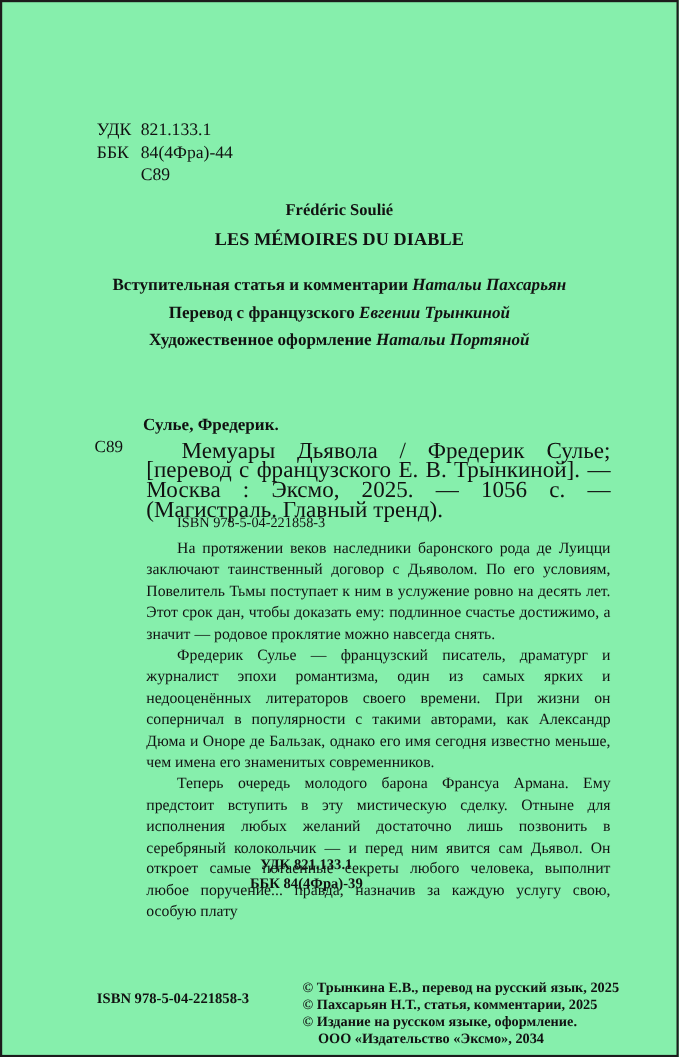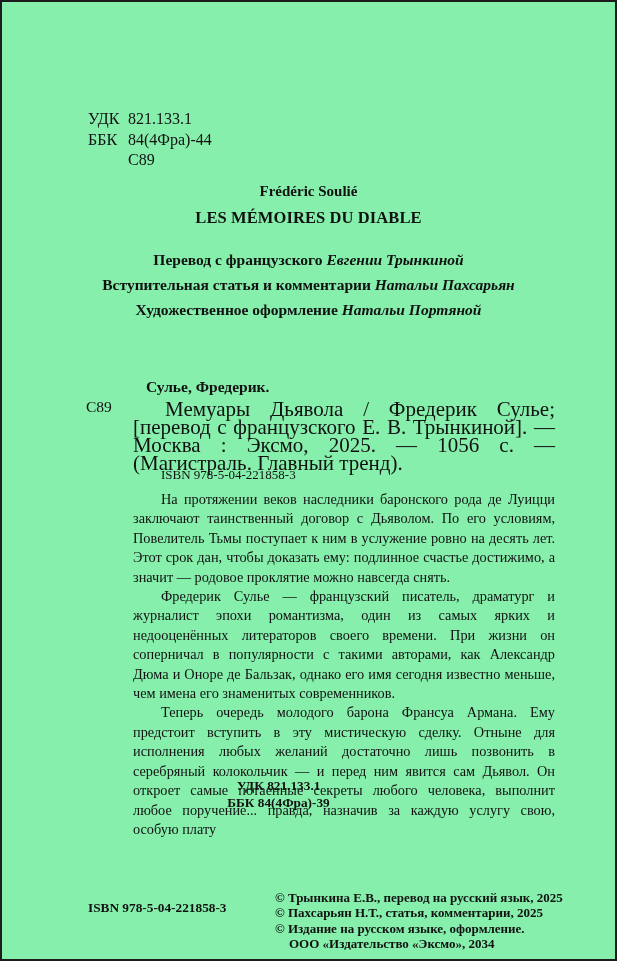--- a/index.html
+++ b/index.html
@@ -16,21 +16,21 @@
   .abs { position: absolute; white-space: nowrap; }
   .udk-block { left: 86px; top: 107px; font-size: 16px; line-height: 20.5px; }
   .udk-block .row { display: flex; }
   .udk-block .k { width: 40px; }
   .title-block { left: 0; width: 613px; text-align: center; font-weight: bold; }
   .author-orig { top: 181px; font-size: 15px; }
   .title-orig { top: 206px; font-size: 16.5px; letter-spacing: 0.1px; }
   .credits { top: 245px; font-size: 15.5px; line-height: 25px; }
   .credits .line { display: block; }
   .credits i { font-style: italic; }
-  .bib-author { left: 144px; top: 376px; font-size: 15.5px; font-weight: bold; }
+  .bib-author { left: 128px; top: 376px; font-size: 15.5px; font-weight: bold; }
   .bib-code { left: 84px; top: 396px; font-size: 15.5px; }
   .bib-desc {
     left: 131px; top: 398px; width: 422px; white-space: normal;
     font-size: 21px; line-height: 18px; text-align: justify;
     text-indent: 32px;
   }
   .isbn-top { left: 159px; top: 465px; font-size: 13px; }
   .abstract {
     left: 131px; top: 488px; width: 422px; white-space: normal;
     font-size: 14.3px; line-height: 19.4px; text-align: justify;
@@ -59,22 +59,22 @@
     <div class="row">
       <span class="k"></span>
       <span>С89</span>
     </div>
   </div>
 
   <div class="abs title-block author-orig">Frédéric Soulié</div>
   <div class="abs title-block title-orig">LES MÉMOIRES DU DIABLE</div>
 
   <div class="abs title-block credits">
+    <span class="line"><span>Вступительная статья и комментарии</span> <i>Натальи Пахсарьян</i></span>
     <span class="line"><span>Перевод с французского</span> <i>Евгении Трынкиной</i></span>
-    <span class="line"><span>Вступительная статья и комментарии</span> <i>Натальи Пахсарьян</i></span>
     <span class="line"><span>Художественное оформление</span> <i>Натальи Портяной</i></span>
   </div>
 
   <div class="abs bib-author">Сулье, Фредерик.</div>
   <div class="abs bib-code">С89</div>
   <div class="abs bib-desc">Мемуары Дьявола / Фредерик Сулье; [перевод с французского Е. В. Трынкиной]. — Москва : Эксмо, 2025. — 1056 с. — (Магистраль. Главный тренд).</div>
   <div class="abs isbn-top">ISBN 978-5-04-221858-3</div>
 
   <div class="abs abstract">
     <p>На протяжении веков наследники баронского рода де Луицци заключают таинственный договор с Дьяволом. По его условиям, Повелитель Тьмы поступает к ним в услужение ровно на десять лет. Этот срок дан, чтобы доказать ему: подлинное счастье достижимо, а значит — родовое проклятие можно навсегда снять.</p>

